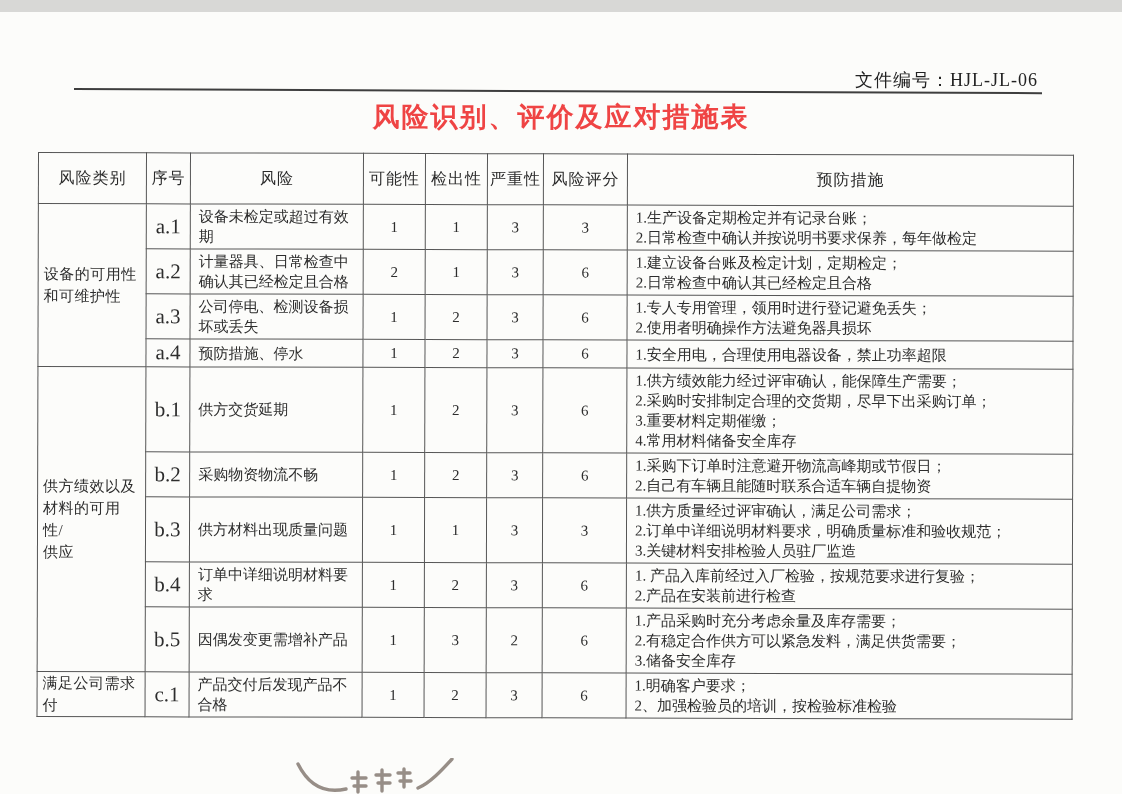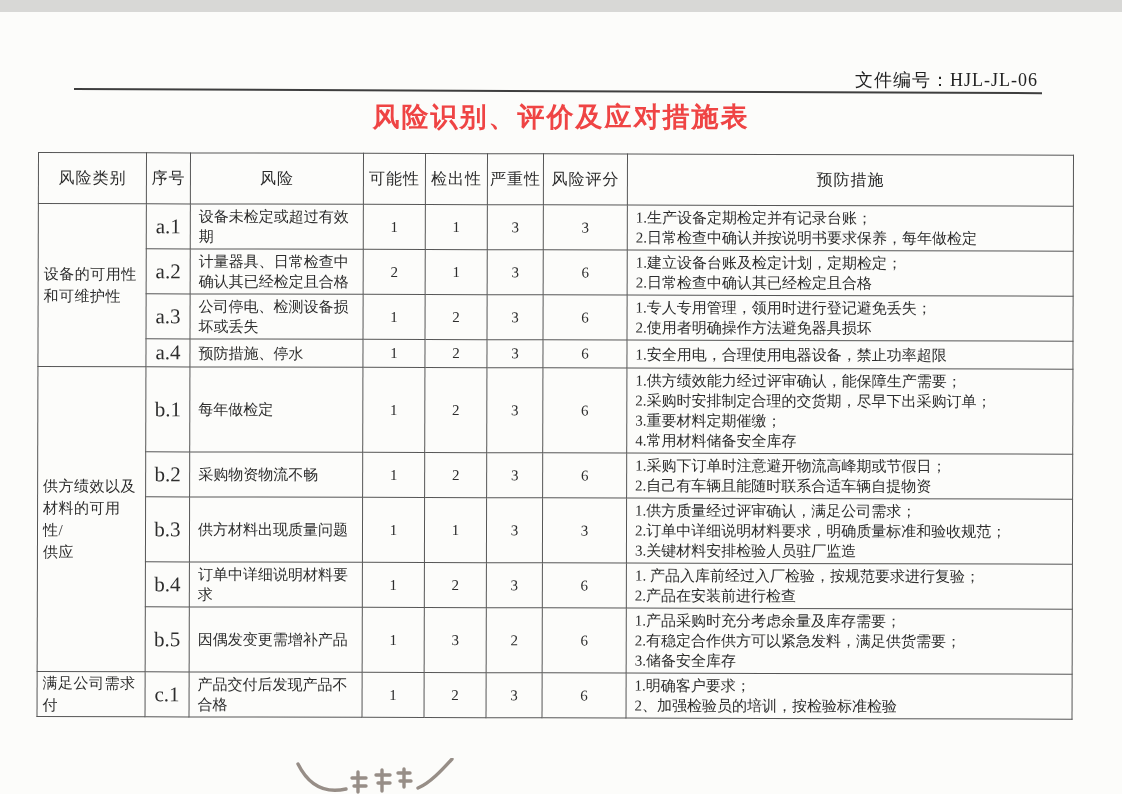--- a/index.html
+++ b/index.html
@@ -134,21 +134,21 @@
       <td class="meas">
         <div>1.安全用电，合理使用电器设备，禁止功率超限</div>
       </td>
     </tr>
 
     <tr>
       <td class="cat" rowspan="5">供方绩效以及
 材料的可用性/
 供应</td>
       <td class="num">b.1</td>
-      <td class="risk-c">每年做检定</td>
+      <td class="risk-c">供方交货延期</td>
       <td class="ctr">1</td>
       <td class="ctr">2</td>
       <td class="ctr">3</td>
       <td class="ctr">6</td>
       <td class="meas">
         <div>1.供方绩效能力经过评审确认，能保障生产需要；</div>
         <div>2.采购时安排制定合理的交货期，尽早下出采购订单；</div>
         <div>3.重要材料定期催缴；</div>
         <div>4.常用材料储备安全库存</div>
       </td>

